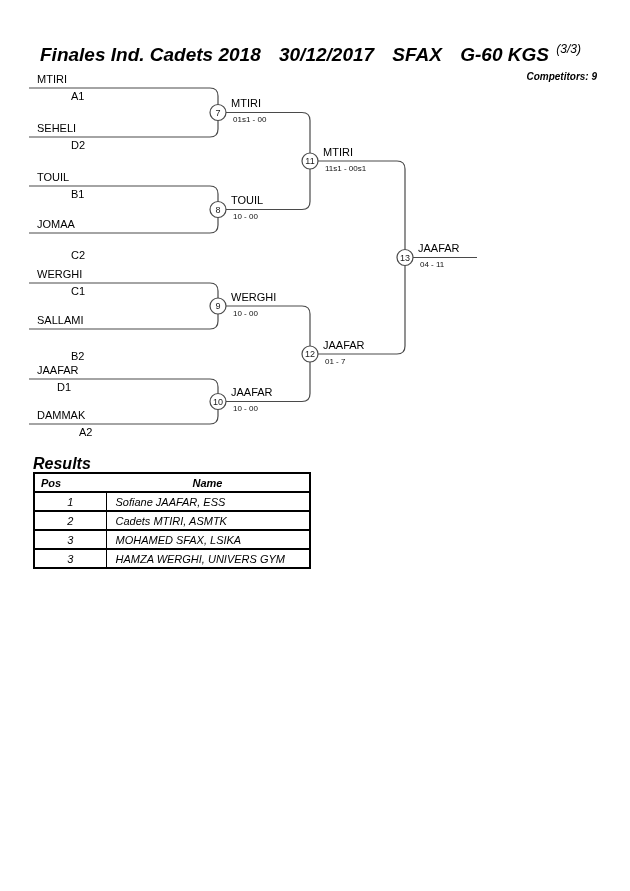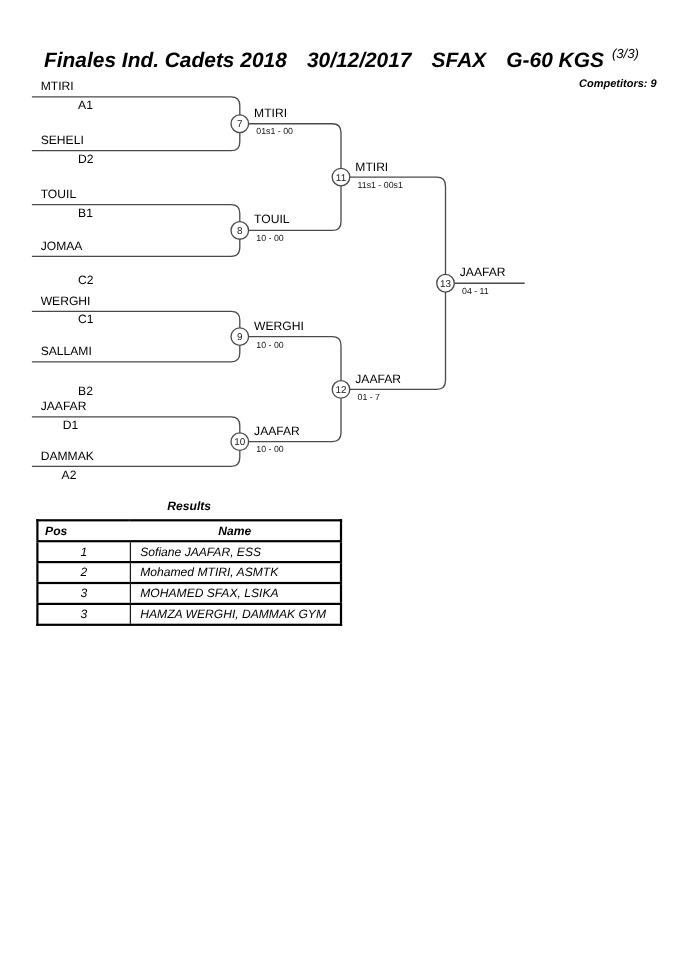--- a/index.html
+++ b/index.html
@@ -30,30 +30,30 @@
     fill:#1a1a1a; text-anchor:middle;
   }
   
   .p-name, .w-name {
     position:absolute; font-size:11px; white-space:nowrap;
   }
   .p-seed { position:absolute; font-size:11px; white-space:nowrap;margin-left:40px; }
   .w-score { position:absolute; font-size:8px; white-space:nowrap; color:#111; }
   
   .results-title {
-    position:absolute; left:33px; top:455px; width:278px; text-align:center;
-    font-size:11px; font-weight:bold; font-style:italic;
+    position:absolute; left:33px; top:455px; width:278px; 
+    font-size:16px; font-weight:bold; font-style:italic;
   }
   .results-table {
     position:absolute; left:33px; top:472px; width:278px;
     border-collapse:collapse; border:2px solid #000;
     font-size:11px; font-style:italic;
   }
   .results-table th {
-    font-weight:bold; border-bottom:2px solid #000; height:15px; padding:1px 12px;
+    font-weight:bold; border-bottom:2px solid #000; height:15px; padding:1px 0;
   }
   .results-table th.pos-h { text-align:left; padding-left:6px; width:65px; }
   .results-table th.name-h { text-align:center; }
   .results-table td { border-top:2px solid #000; height:15px; padding:1px 0; }
   .results-table td.pos-cell { text-align:center; border-right:1px solid #000; }
   .results-table td.name-cell { padding-left:9px;margin-left:41px; }
 </style>
 </head>
 <body>
 
@@ -111,21 +111,21 @@
   <div class="p-seed" style="left:31px;top:249px">C2</div>
 
   <div class="p-name" style="left:37px;top:268px">WERGHI</div>
   <div class="p-seed" style="left:31px;top:285px">C1</div>
   <div class="p-name" style="left:37px;top:314px">SALLAMI</div>
   <div class="p-seed" style="left:31px;top:350px">B2</div>
 
   <div class="p-name" style="left:37px;top:364px">JAAFAR</div>
   <div class="p-seed" style="left:17px;top:381px">D1</div>
   <div class="p-name" style="left:37px;top:409px">DAMMAK</div>
-  <div class="p-seed" style="left:16px;top:426px">A2</div>
+  <div class="p-seed" style="left:39px;top:426px">A2</div>
 
   <div class="w-name" style="left:231px;top:97px">MTIRI</div>
   <div class="w-score" style="left:233px;top:115px">01s1 - 00</div>
   <div class="w-name" style="left:231px;top:194px">TOUIL</div>
   <div class="w-score" style="left:233px;top:212px">10 - 00</div>
   <div class="w-name" style="left:231px;top:291px">WERGHI</div>
   <div class="w-score" style="left:233px;top:309px">10 - 00</div>
   <div class="w-name" style="left:231px;top:386px">JAAFAR</div>
   <div class="w-score" style="left:233px;top:404px">10 - 00</div>
 
@@ -145,26 +145,26 @@
         <th class="name-h">Name</th>
       </tr>
     </thead>
     <tbody>
       <tr>
         <td class="pos-cell">1</td>
         <td class="name-cell">Sofiane JAAFAR, ESS</td>
       </tr>
       <tr>
         <td class="pos-cell">2</td>
-        <td class="name-cell">Mohamed MTIRI, ASMTK</td>
+        <td class="name-cell">Cadets MTIRI, ASMTK</td>
       </tr>
       <tr>
         <td class="pos-cell">3</td>
         <td class="name-cell">MOHAMED SFAX, LSIKA</td>
       </tr>
       <tr>
         <td class="pos-cell">3</td>
-        <td class="name-cell">HAMZA WERGHI, DAMMAK GYM</td>
+        <td class="name-cell">HAMZA WERGHI, UNIVERS GYM</td>
       </tr>
     </tbody>
   </table>
 
 </div>
 
 </body></html>

